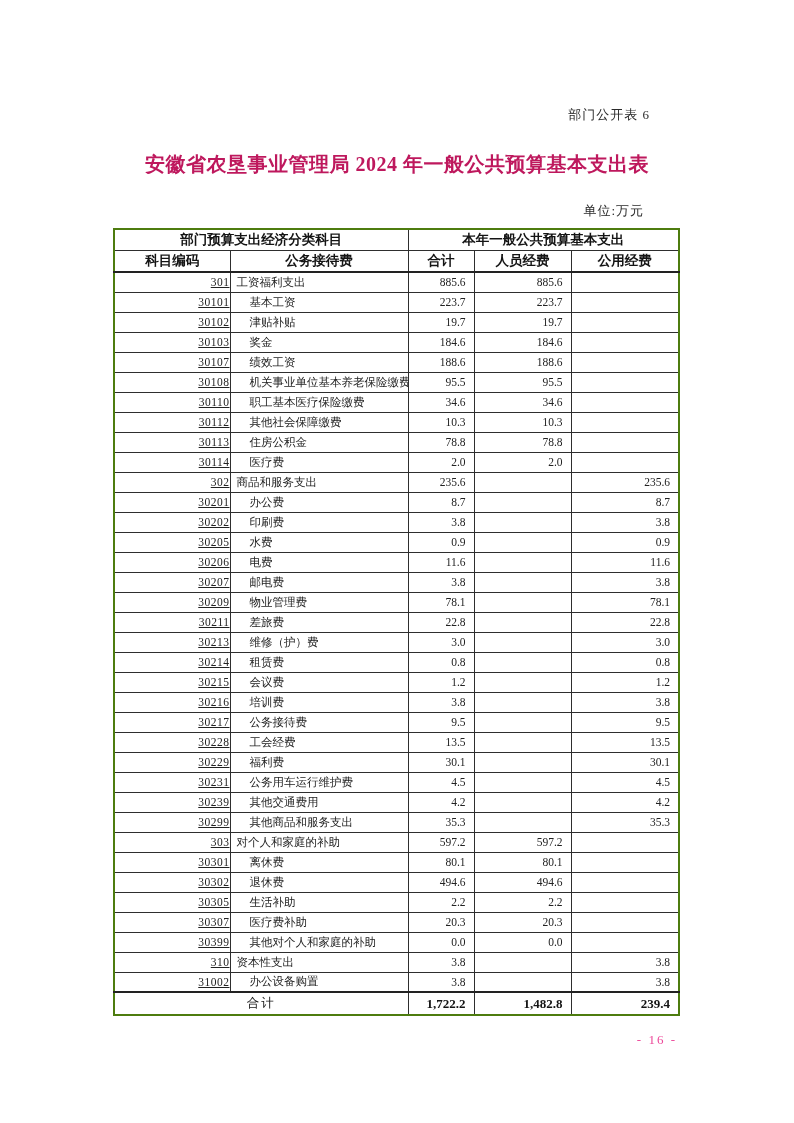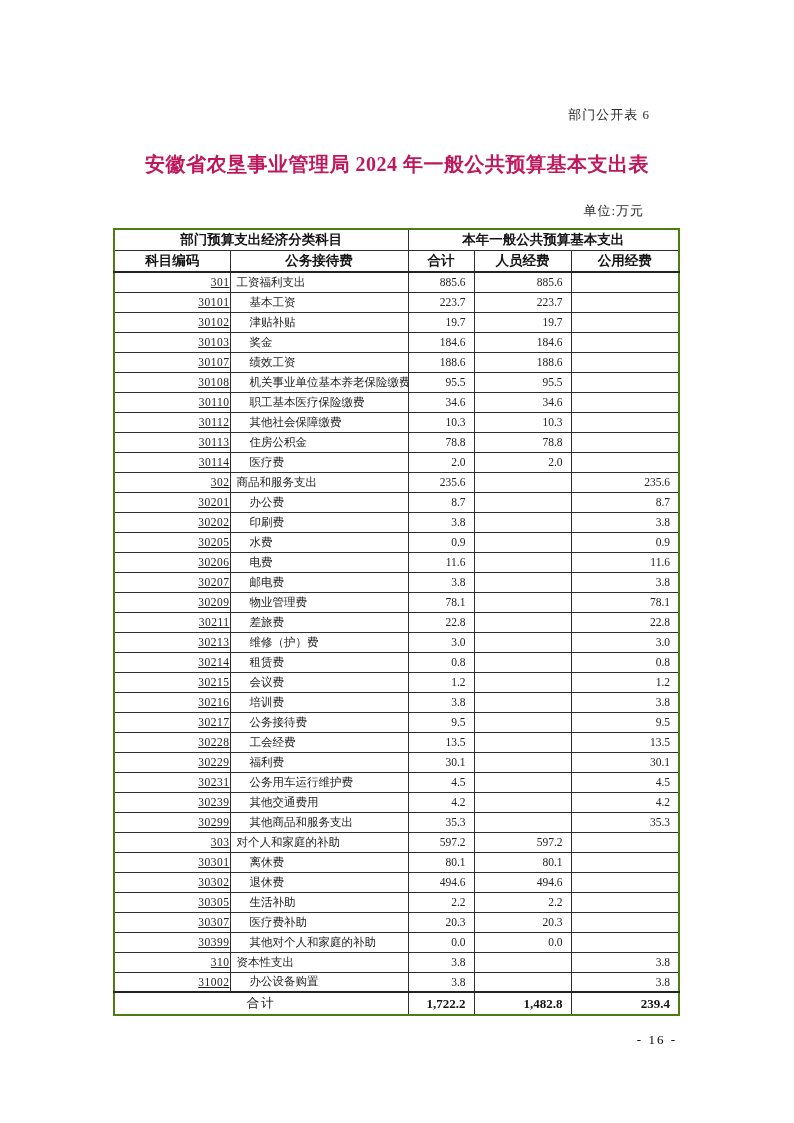--- a/index.html
+++ b/index.html
@@ -55,21 +55,21 @@
   td.num  { text-align: right; padding-right: 8px; font-size: 12.5px; }
 
   .budget tfoot td {
     height: 23px; border-top: 2px solid #222; font-size: 12.5px; color: #141414;
   }
   td.total-label { text-align: center; letter-spacing: 2px; }
   tfoot td.num { font-weight: bold; font-size: 13px; margin-top: 21px; }
 
   .page-number {
     position: absolute; top: 1032px; right: 117px;
-    font-size: 13px; color: #000000; letter-spacing: 2px;
+    font-size: 13px; color: #ec4899; letter-spacing: 2px;
   }
 </style>
 </head>
 <body>
 
 <div class="sheet">
 
   <div class="form-label">部门公开表 6</div>
 
   <h1 class="doc-title">安徽省农垦事业管理局 2024 年一般公共预算基本支出表</h1>

